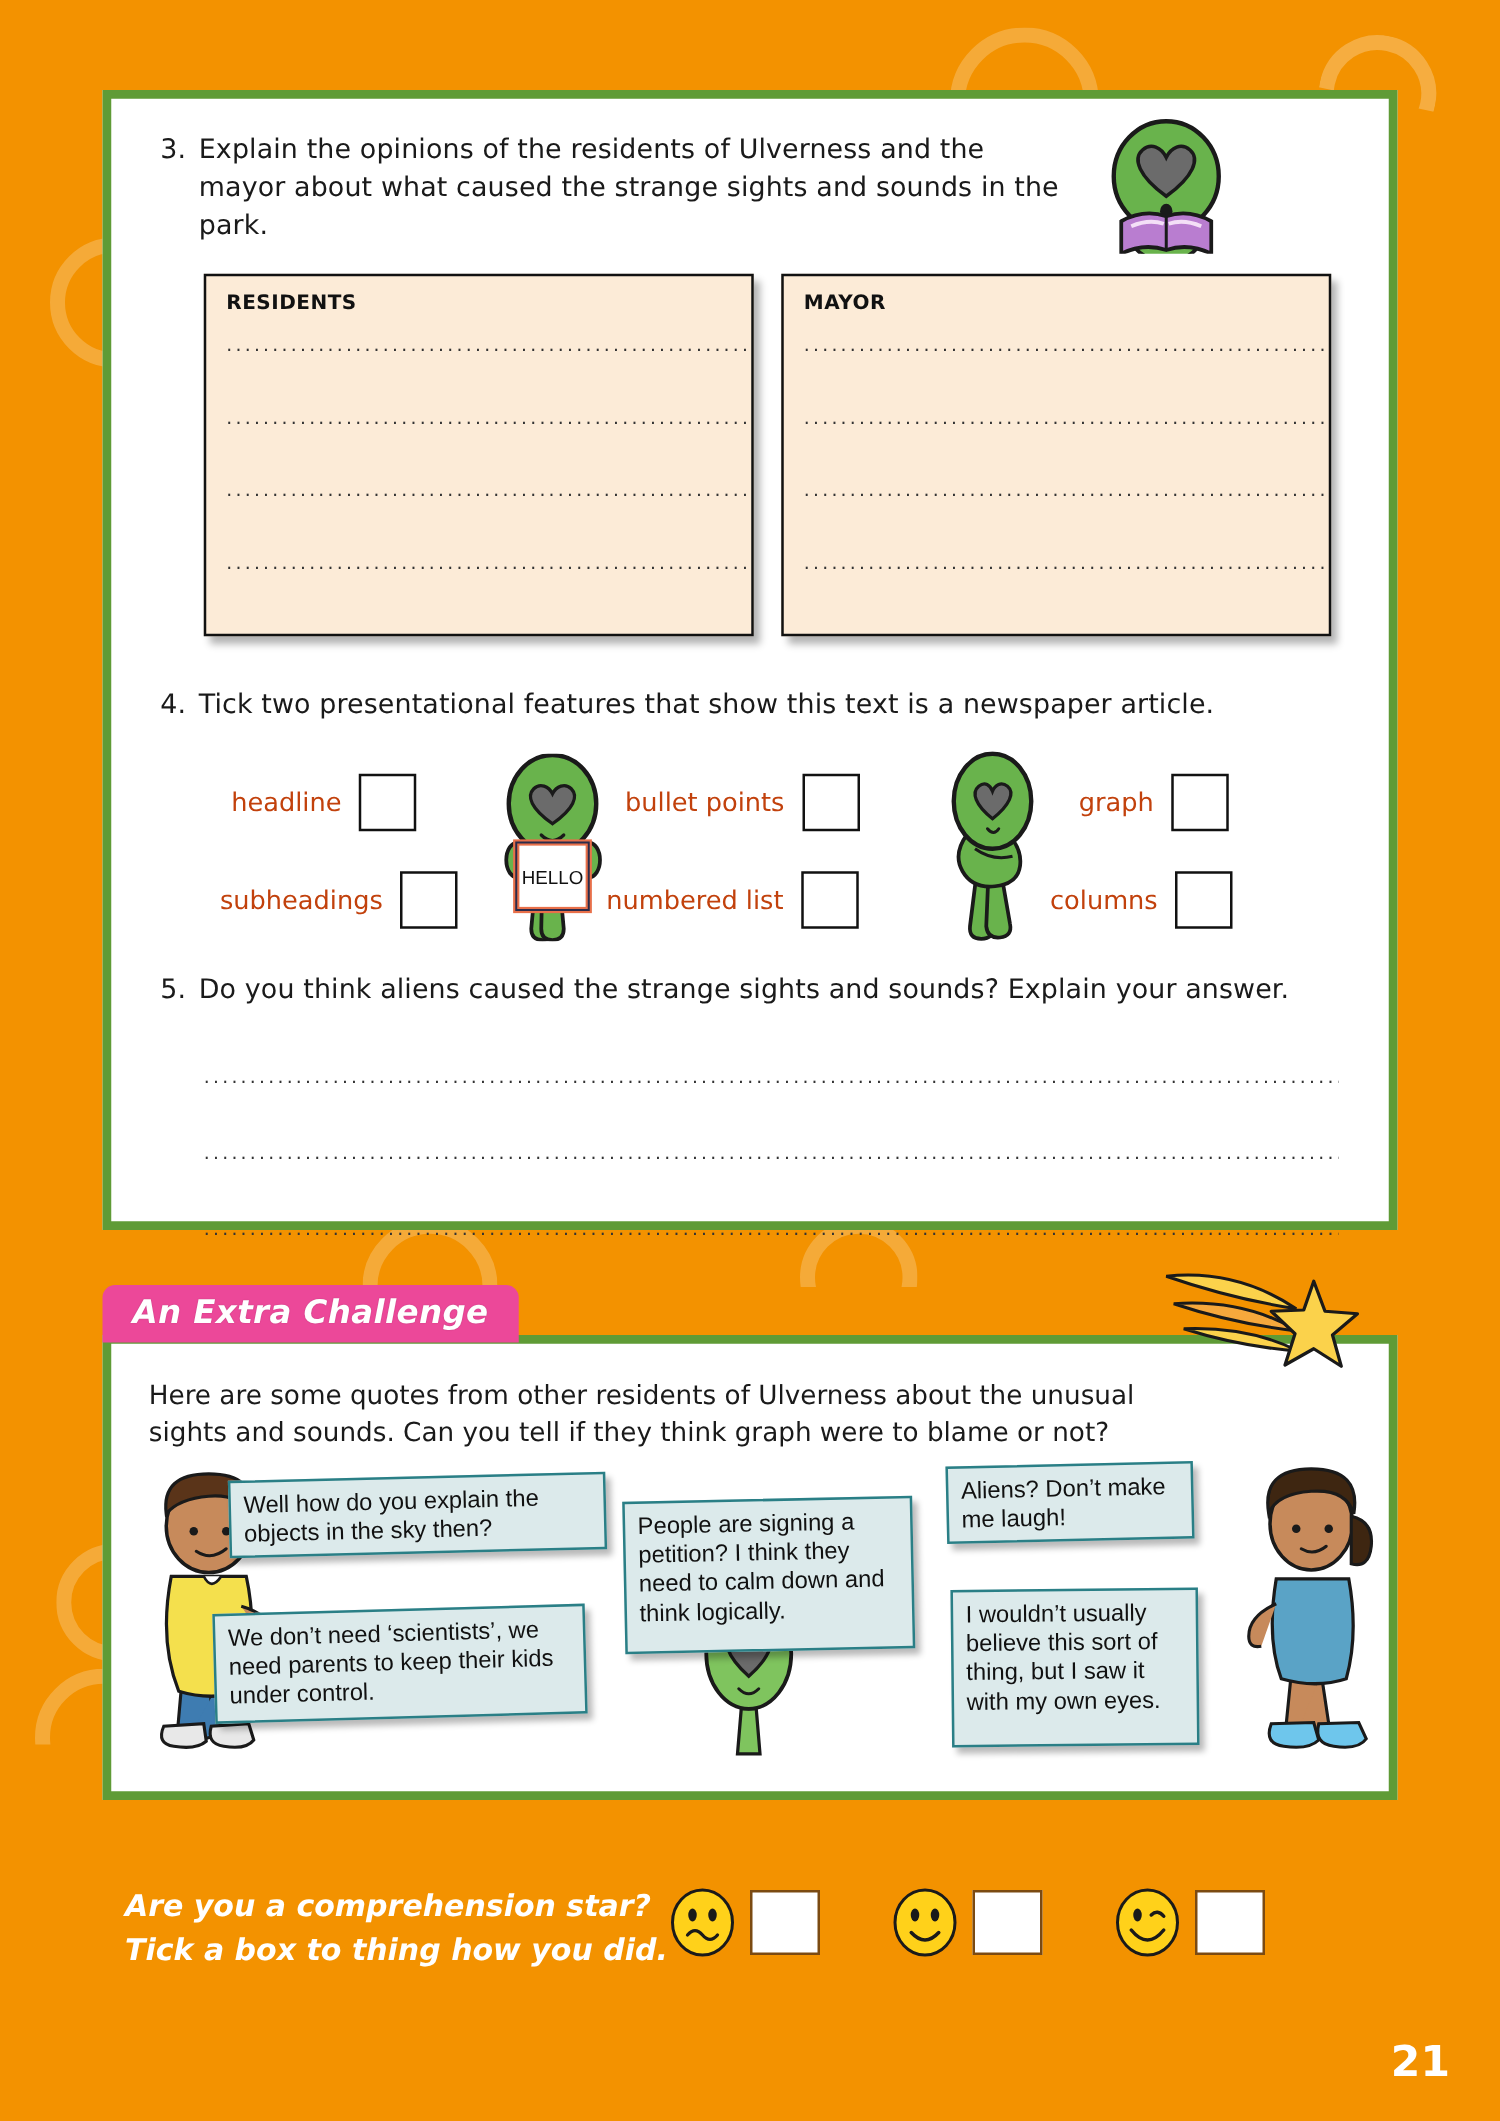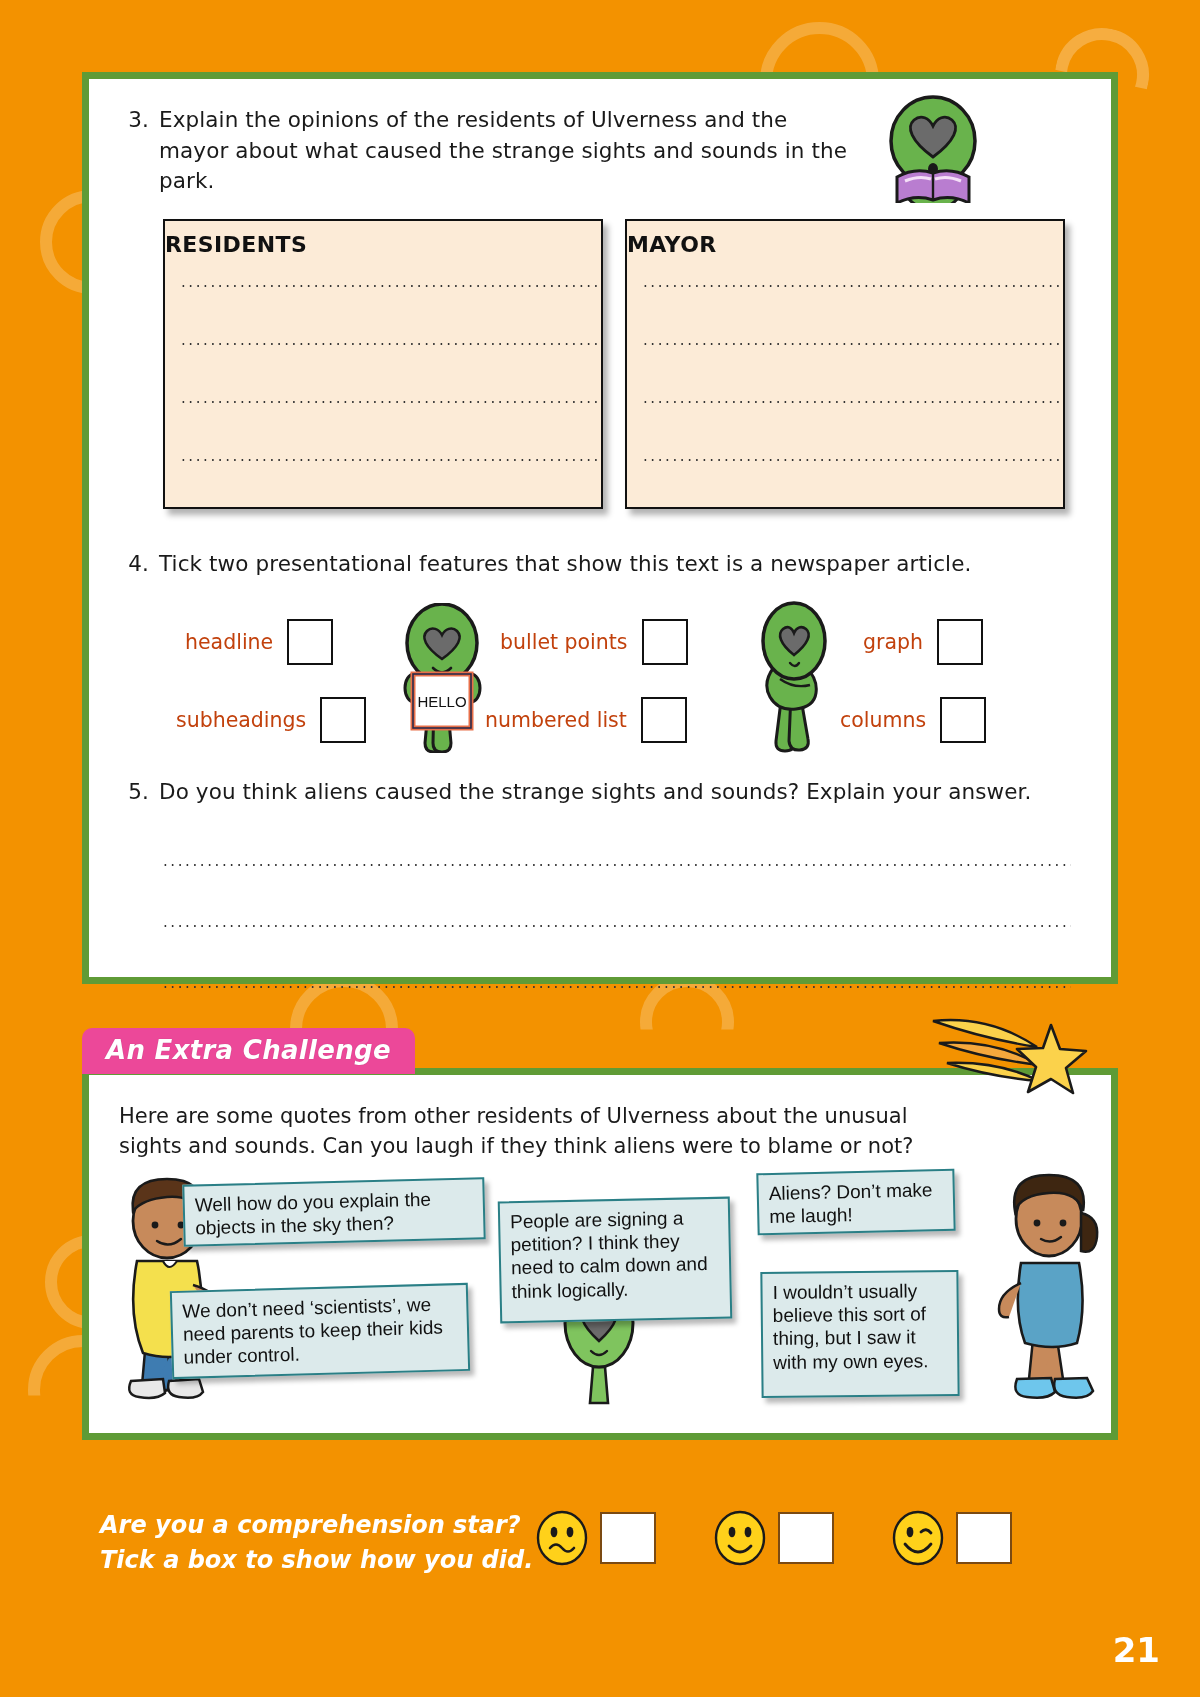--- a/index.html
+++ b/index.html
@@ -41,22 +41,22 @@
 
   
   .ansboxes{display:flex;gap:22px;margin-top:22px;}
   .ansbox{
     background:#FCEBD7;border:2.5px solid #111;
     box-sizing:border-box;position:relative;
     box-shadow:5px 6px 6px rgba(0,0,0,.30);
   }
   .ansbox .bl{
     font-weight:bold;font-family:"DejaVu Sans",sans-serif;
-    font-size:22px;letter-spacing:.4px;color:#111;
-    padding:11px 0 0 0;
+    font-size:16px;letter-spacing:.4px;color:#111;
+    padding:11px 0 0 16px;
   }
   .dots{
     color:#333;font-size:15px;letter-spacing:2.6px;
     overflow:hidden;white-space:nowrap;
     font-family:"DejaVu Sans",sans-serif;
   }
   .ansbox .dots{padding:0 16px;margin-top:16px;}
 
   
   .tickgrid{position:relative;margin-top:30px;height:150px;}
@@ -249,21 +249,21 @@
   </div>
 </div>
 
 <div class="chal-tab">
   <span>An Extra Challenge</span>
 </div>
 
 <div class="panel" id="challenge-panel">
   <div class="chal-intro">
     <div>Here are some quotes from other residents of Ulverness about the unusual</div>
-    <div>sights and sounds.  Can you laugh if they think aliens were to blame or not?</div>
+    <div>sights and sounds.  Can you tell if they think graph were to blame or not?</div>
   </div>
 
   <div class="art" style="left:840px;top:-70px;width:160px;height:110px;">
     <svg width="160" height="110" viewBox="0 0 160 110">
       <path d="M4 16 q56 -6 104 26 q-52 -8 -104 -26z" fill="#FBD24B" stroke="#1a1a1a" stroke-width="2.4"></path>
       <path d="M10 38 q56 -4 100 22 q-52 -6 -100 -22z" fill="#F6A83C" stroke="#1a1a1a" stroke-width="2.4"></path>
       <path d="M18 58 q52 -2 92 18 q-48 -4 -92 -18z" fill="#FBD24B" stroke="#1a1a1a" stroke-width="2.4"></path>
       <path d="M122 20 l9 24 l26 2 l-20 17 l7 25 l-22 -14 l-23 13 l8 -25 l-19 -18 l26 -1z" fill="#FBD24B" stroke="#1a1a1a" stroke-width="2.6" stroke-linejoin="round"></path>
     </svg>
   </div>
@@ -328,21 +328,21 @@
   </div>
 
   <div class="bubble" style="left:672px;top:196px;width:198px;height:126px;transform:rotate(-0.6deg);">
     <span>I wouldn’t usually believe this sort of thing, but I saw it with my own eyes.</span>
   </div>
 </div>
 
 <div id="footer">
   <div class="foot-text" style="position:absolute;left:100px;top:60px;">
     <div>Are you a comprehension star?</div>
-    <div>Tick a box to show how you did.</div>
+    <div>Tick a box to thing how you did.</div>
   </div>
 
   <div class="smileybox" style="left:536px;top:62px;">
     <svg width="52" height="56" viewBox="0 0 52 56">
       <ellipse cx="26" cy="28" rx="24" ry="26" fill="#FFD11A" stroke="#1a1a1a" stroke-width="2.4"></ellipse>
       <ellipse cx="18" cy="22" rx="3.4" ry="5.2" fill="#1a1a1a"></ellipse>
       <ellipse cx="34" cy="22" rx="3.4" ry="5.2" fill="#1a1a1a"></ellipse>
       <path d="M14 38 q6 -7 12 0 q6 7 12 0" fill="none" stroke="#1a1a1a" stroke-width="2.6" stroke-linecap="round"></path>
     </svg>
     <span class="sbox"></span>

